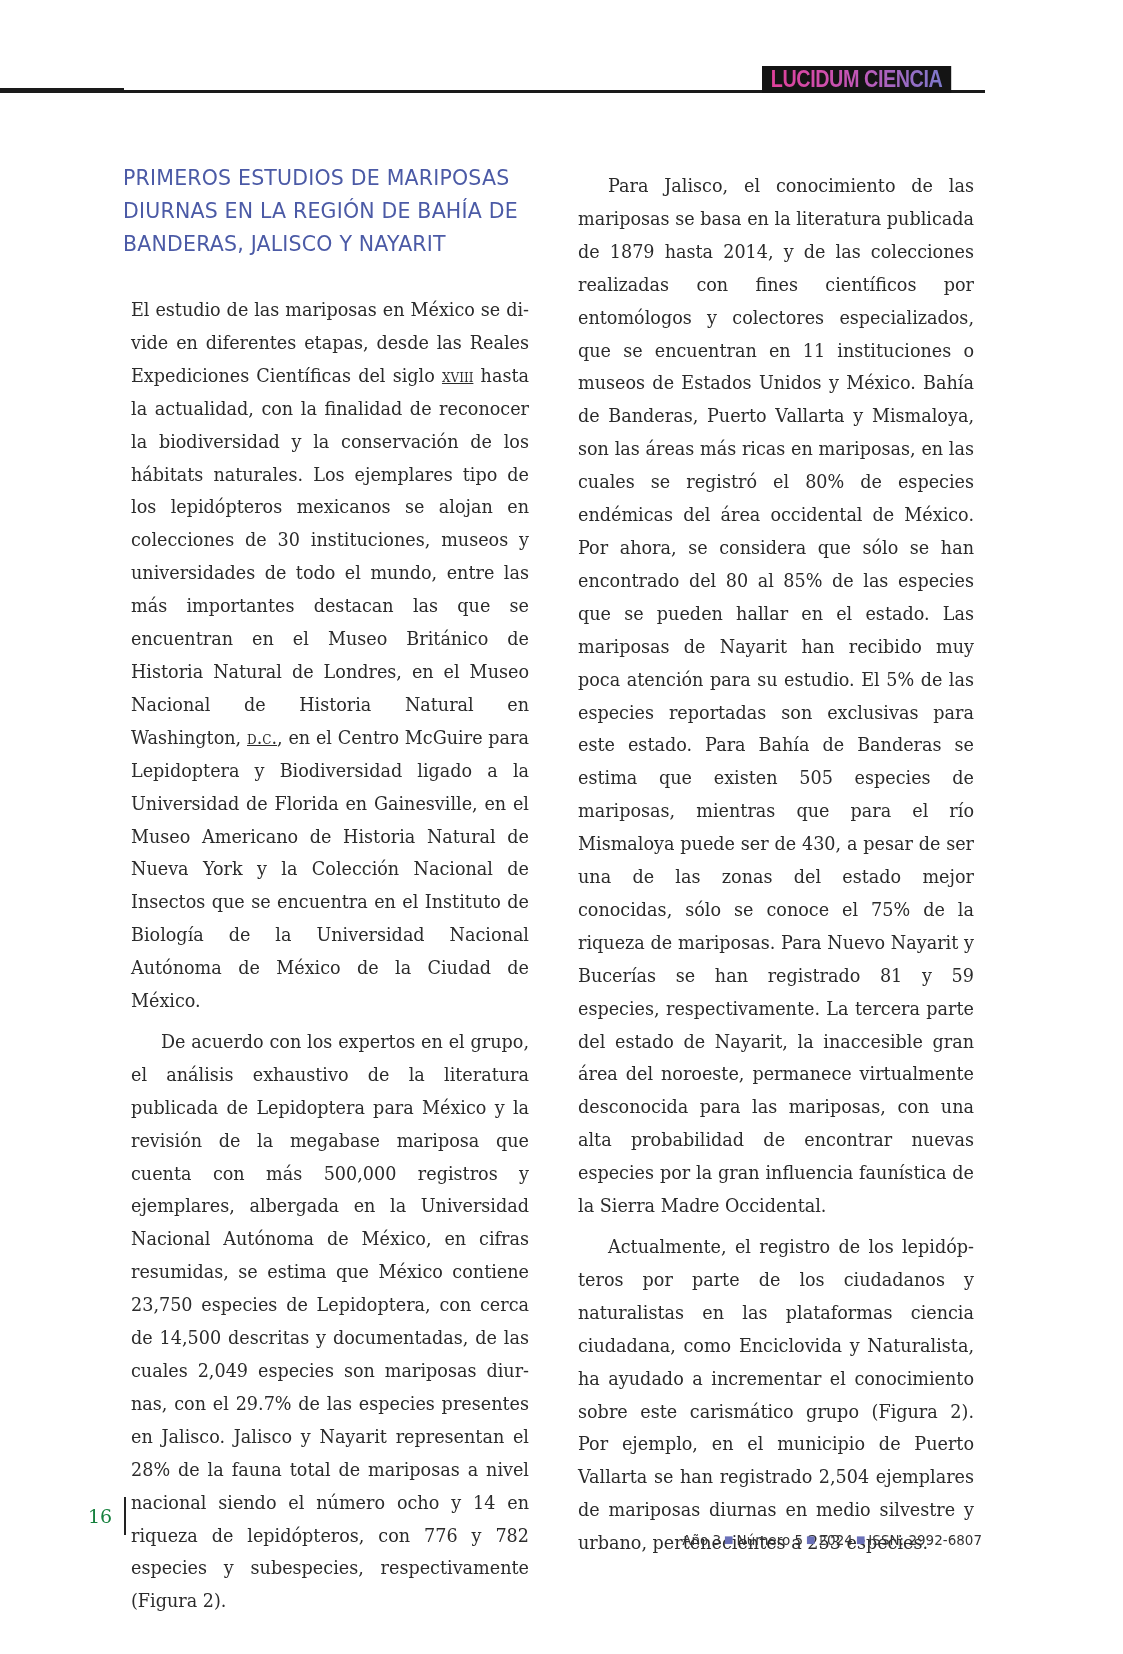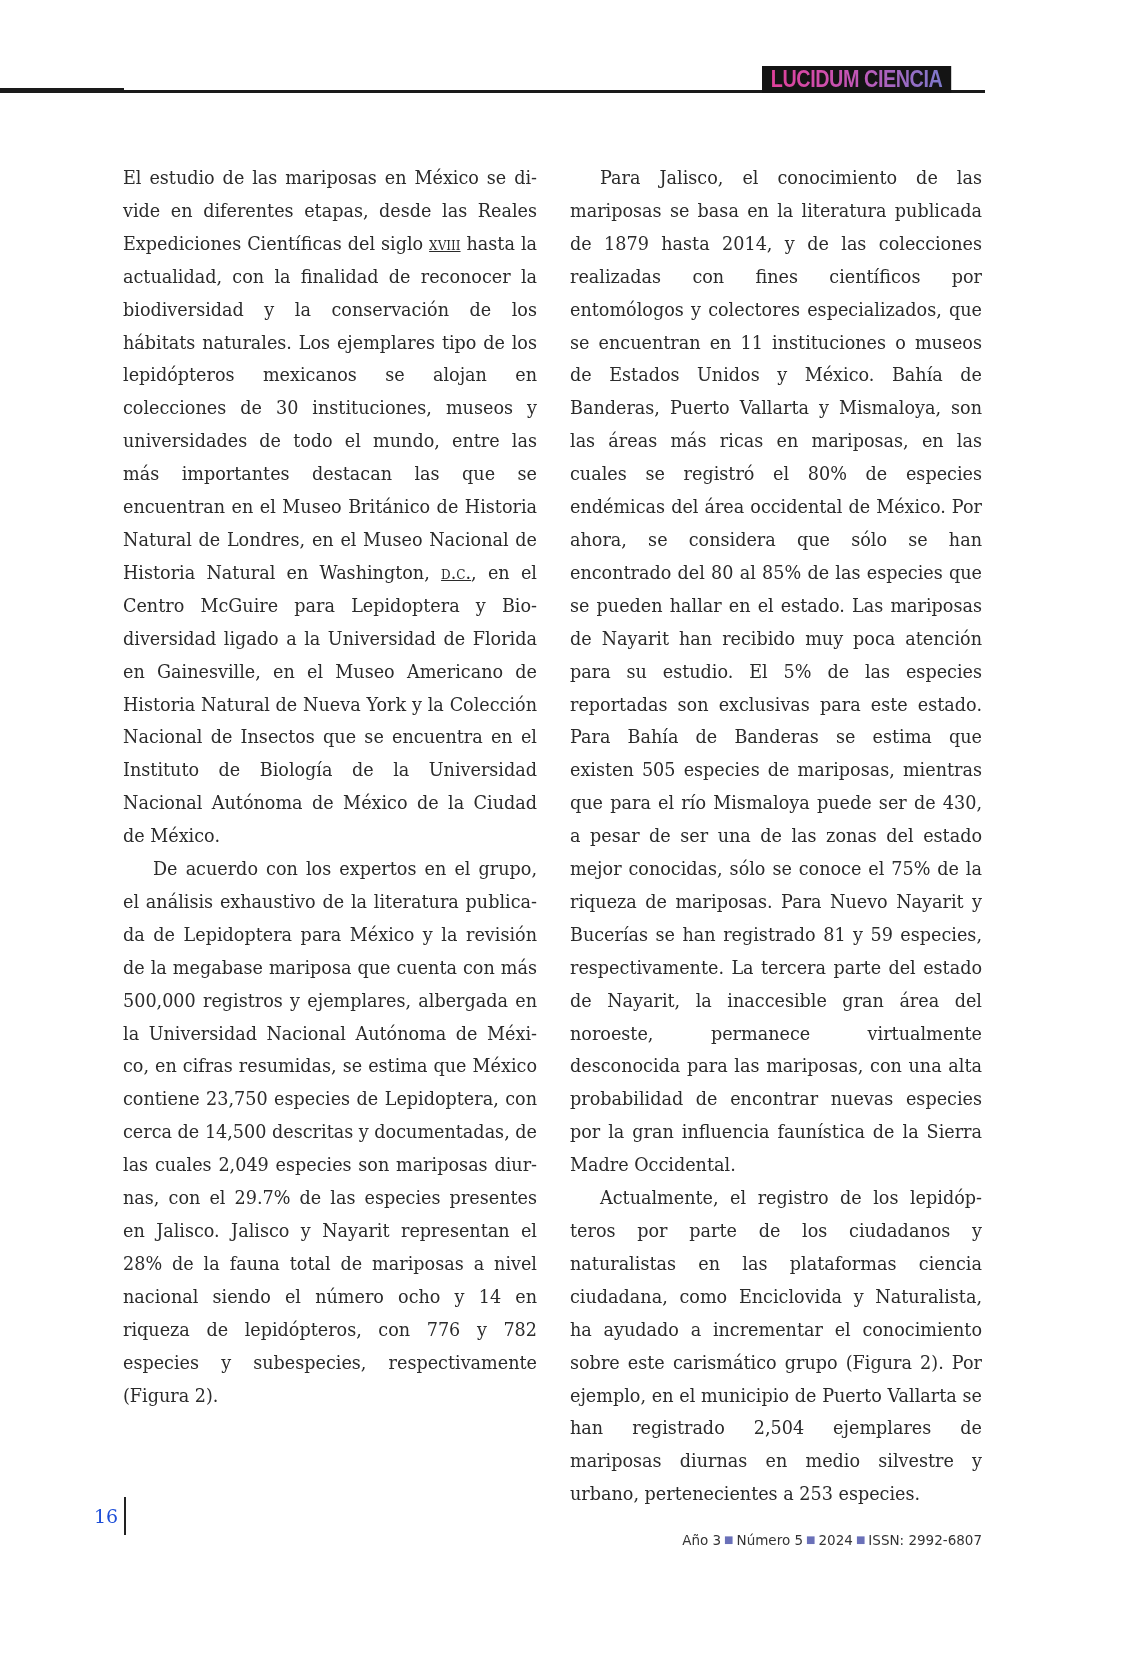--- a/index.html
+++ b/index.html
@@ -11,39 +11,40 @@
            font-family: "Liberation Sans", sans-serif; font-weight: bold; font-size: 23px; letter-spacing: -0.5px;
            transform: scaleX(0.86); transform-origin: left center; }
   .brand span { background: linear-gradient(90deg, #e0409a 0%, #c257b7 50%, #7d79cc 100%);
                 -webkit-background-clip: text; background-clip: text; color: transparent; white-space: nowrap; }
   .col { position: absolute; top: 162px; font-family: "DejaVu Serif", serif; font-size: 17.6px; line-height: 32.9px;
          color: #2b2b2b; text-align: justify; hyphens: manual; }
   .col-left { left: 123px; width: 414px; }
   .col-right { left: 570px; width: 412px; }
   .title { font-family: "DejaVu Sans", sans-serif; font-size: 20.5px; line-height: 33px; color: #4b5aa6;
            text-align: left; margin: 0 0 33px 0; letter-spacing: 0.2px; font-weight: normal; }
-  p { margin: 0; }
+  p { margin: 8px; }
   .indent { text-indent: 30px; }
   .sc { font-variant: small-caps; text-decoration: underline; }
-  .footer-page { position: absolute; top: 1505px; left: 94px; font-family: "DejaVu Serif", serif; font-size: 19px; color: #1d4ed8; }
+  .footer-page { position: absolute; top: 1505px; left: 88px; font-family: "DejaVu Serif", serif; font-size: 19px; color: #15803d; }
   .footer-bar { position: absolute; top: 1497px; left: 124px; width: 2px; height: 38px; background: #222; }
   .footer-meta { position: absolute; top: 1499px; right: 141px; text-align: right; font-family: "DejaVu Sans", sans-serif;
                  font-size: 13.5px; line-height: 22px; color: #333; margin-top: 30px; }
   .dot { color: #6a70b8; font-size: 10px; vertical-align: 2px; padding: 0 3px; }
 </style>
 </head>
 <body>
 
 <div class="header-rule-thick"></div>
 <div class="header-rule"></div>
 <div class="brand">
   <span>LUCIDUM CIENCIA</span>
 </div>
 
 <div class="col col-left">
+  <h2 class="title">PRIMEROS ESTUDIOS DE MARIPOSAS DIURNAS EN LA REGIÓN DE BAHÍA DE BANDERAS, JALISCO Y NAYARIT</h2>
   <p><span>El estudio de las mariposas en México se di­vide en diferentes etapas, desde las Reales Expediciones Científicas del siglo </span><span class="sc">xviii</span><span> hasta la actualidad, con la finalidad de reconocer la biodiversidad y la conservación de los hábitats naturales. Los ejemplares tipo de los lepidóp­teros mexicanos se alojan en colecciones de 30 instituciones, museos y universidades de todo el mundo, entre las más importantes destacan las que se encuentran en el Museo Británico de Historia Natural de Londres, en el Museo Na­cional de Historia Natural en Washington, </span><span class="sc">d.c.</span><span>, en el Centro McGuire para Lepidoptera y Bio­diversidad ligado a la Universidad de Florida en Gainesville, en el Museo Americano de Historia Natural de Nueva York y la Colección Nacional de Insectos que se encuentra en el Instituto de Biología de la Universidad Nacional Autónoma de México de la Ciudad de México.</span></p>
   <p class="indent">De acuerdo con los expertos en el grupo, el análisis exhaustivo de la literatura publica­da de Lepidoptera para México y la revisión de la megabase mariposa que cuenta con más 500,000 registros y ejemplares, albergada en la Universidad Nacional Autónoma de Méxi­co, en cifras resumidas, se estima que México contiene 23,750 especies de Lepidoptera, con cerca de 14,500 descritas y documentadas, de las cuales 2,049 especies son mariposas diur­nas, con el 29.7% de las especies presentes en Jalisco. Jalisco y Nayarit representan el 28% de la fauna total de mariposas a nivel nacional siendo el número ocho y 14 en riqueza de le­pidópteros, con 776 y 782 especies y subespe­cies, respectivamente (Figura 2).</p>
 </div>
 
 <div class="col col-right">
   <p class="indent">Para Jalisco, el conocimiento de las maripo­sas se basa en la literatura publicada de 1879 hasta 2014, y de las colecciones realizadas con fines científicos por entomólogos y colecto­res especializados, que se encuentran en 11 instituciones o museos de Estados Unidos y México. Bahía de Banderas, Puerto Vallarta y Mismaloya, son las áreas más ricas en maripo­sas, en las cuales se registró el 80% de especies endémicas del área occidental de México. Por ahora, se considera que sólo se han encontrado del 80 al 85% de las especies que se pueden ha­llar en el estado. Las mariposas de Nayarit han recibido muy poca atención para su estudio. El 5% de las especies reportadas son exclusivas para este estado. Para Bahía de Banderas se estima que existen 505 especies de mariposas, mientras que para el río Mismaloya puede ser de 430, a pesar de ser una de las zonas del esta­do mejor conocidas, sólo se conoce el 75% de la riqueza de mariposas. Para Nuevo Nayarit y Bucerías se han registrado 81 y 59 especies, respectivamente. La tercera parte del estado de Nayarit, la inaccesible gran área del noroes­te, permanece virtualmente desconocida para las mariposas, con una alta probabilidad de en­contrar nuevas especies por la gran influencia faunística de la Sierra Madre Occidental.</p>
   <p class="indent">Actualmente, el registro de los lepidóp­teros por parte de los ciudadanos y naturalistas en las plataformas ciencia ciudadana, como Enciclovida y Naturalista, ha ayudado a incre­mentar el conocimiento sobre este carismático grupo (Figura 2). Por ejemplo, en el munici­pio de Puerto Vallarta se han registrado 2,504 ejemplares de mariposas diurnas en medio sil­vestre y urbano, pertenecientes a 253 especies.</p>
 </div>
 
 <div class="footer-page">16</div>

